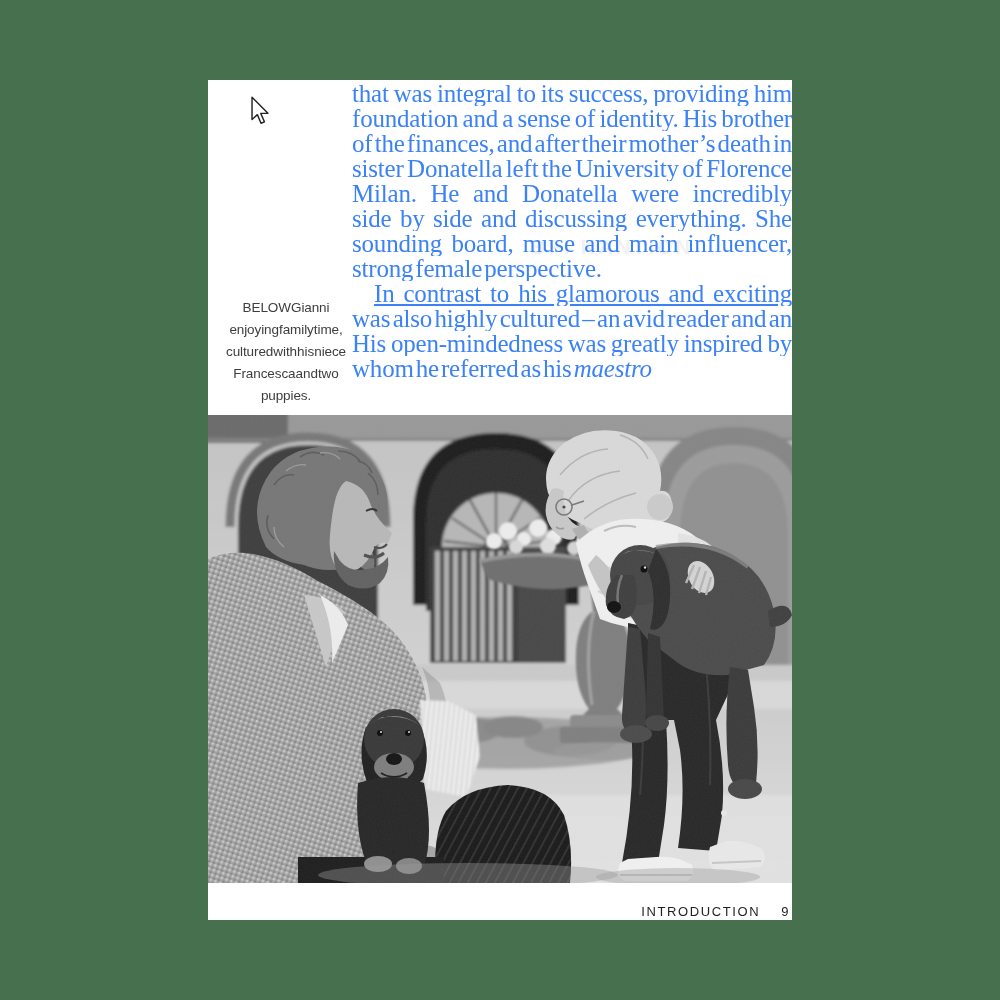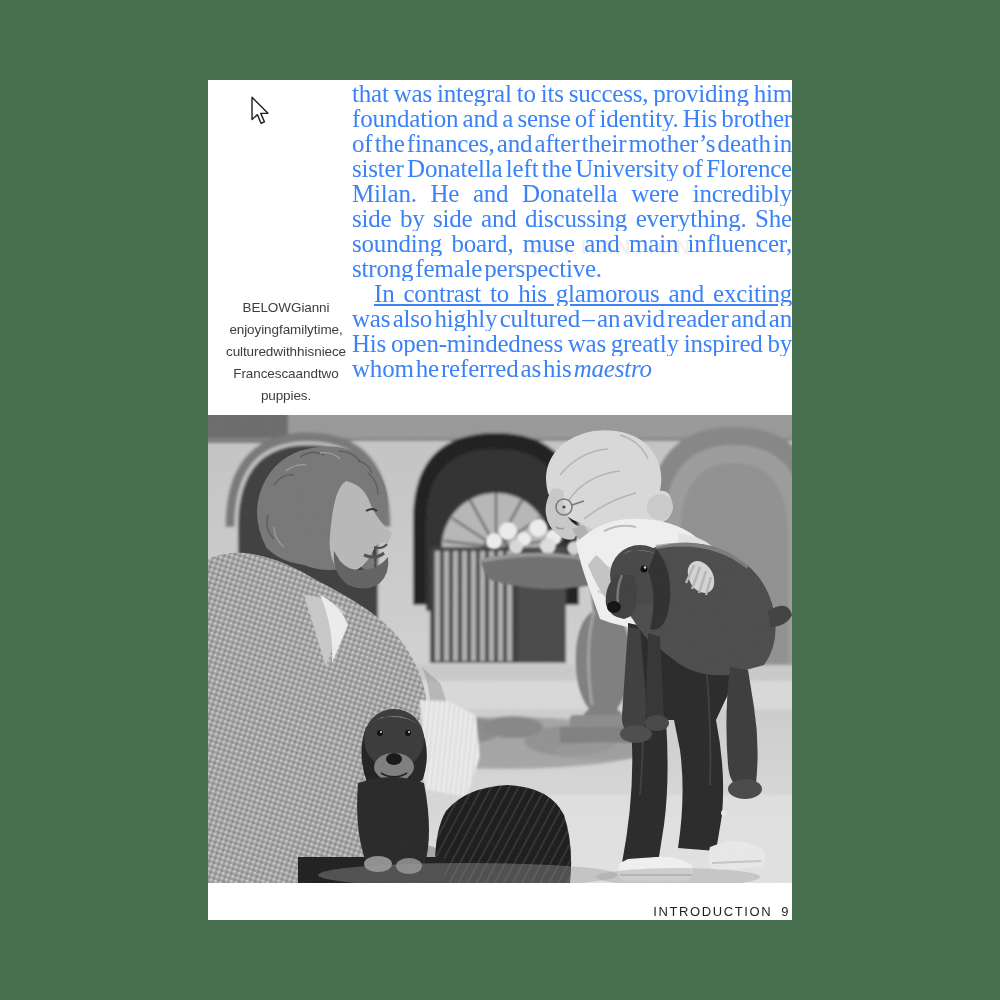--- a/index.html
+++ b/index.html
@@ -25,21 +25,21 @@
   .caption{position:absolute;left:3px;top:217px;width:150px;
            font-size:13.5px;line-height:22px;color:#3d3d3d;
            letter-spacing:-0.1px;word-spacing:-3.5px;text-align:center;}
   .caption .line{white-space:nowrap;height:22px;}
 
   
   .photo{position:absolute;left:0;top:335px;width:584px;height:468px;margin:0;overflow:hidden;}
   .photo svg{display:block;width:584px;height:468px;}
 
   
-  .footer{position:absolute;right:2px;top:824px;display:flex;align-items:baseline;gap:9px;
+  .footer{position:absolute;right:2px;top:824px;display:flex;align-items:baseline;gap:21px;
           font-size:13px;font-weight:500;letter-spacing:1.6px;color:#1f1f1f;white-space:nowrap;}
 
   
   .cursor{position:absolute;left:251px;top:96px;width:19px;height:30px;}
 </style>
 </head>
 <body>
 
 <div class="canvas">
   <div class="page">

